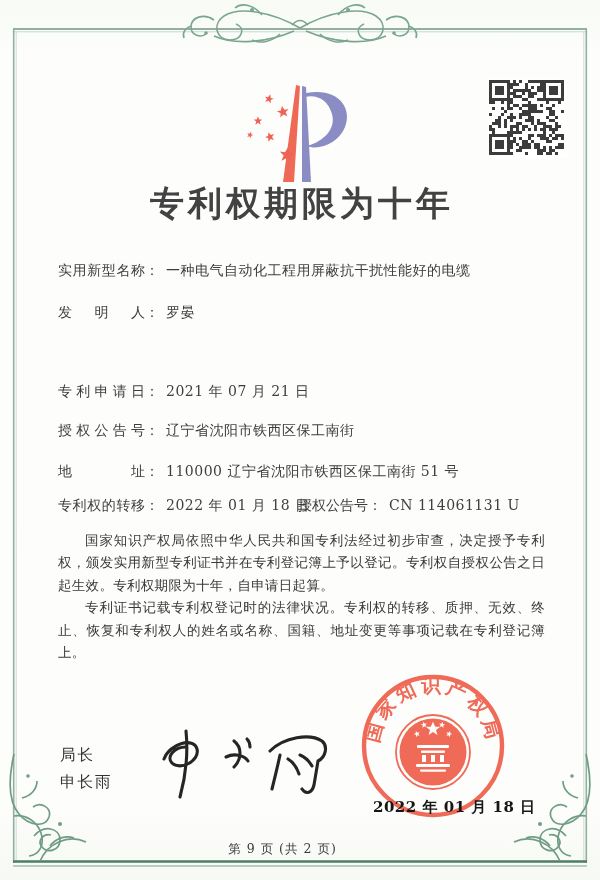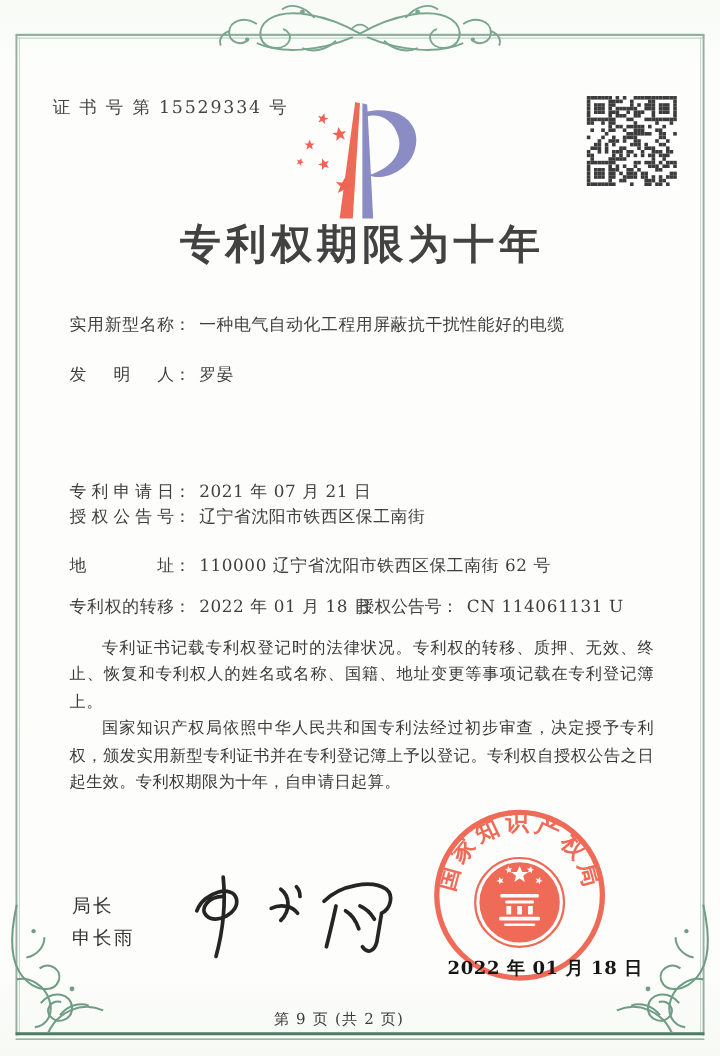--- a/index.html
+++ b/index.html
@@ -24,21 +24,21 @@
   .qr-grid i{position:absolute;width:3px;height:3px;background:#3c3c3c;}
   .title{
     position:absolute;left:0;right:0;top:181px;margin:0;
     text-align:center;font-size:34px;font-weight:600;color:#424242;
     letter-spacing:4px;text-indent:4px;
   }
   .field-row{position:absolute;left:58px;width:490px;font-size:14px;color:#3e3e3e;white-space:nowrap;}
   .flabel{display:inline-block;width:87px;text-align:justify;text-align-last:justify;vertical-align:baseline;}
   .colon{display:inline-block;}
   .fvalue{margin-left:7px;letter-spacing:0.5px;}
-  .row-1{top:262px}.row-2{top:304px}.row-3{top:342px}.row-4{top:401px}
+  .row-1{top:262px}.row-2{top:304px}.row-3{top:342px}.row-4{top:383px}
   .row-5{top:422px}.row-6{top:463px}.row-7{top:497px}
   .grant-no{position:absolute;left:240px;top:0;}
   .paras{position:absolute;left:58px;top:529px;width:487px;}
   .paras p{
     margin:0;font-size:13.5px;line-height:22.4px;color:#3a3a3a;
     text-indent:2em;text-align:justify;letter-spacing:0.3px;
   }
   .sig-title{position:absolute;left:60px;top:745px;font-size:15.5px;letter-spacing:2px;color:#333;}
   .sig-name{position:absolute;left:60px;top:772px;font-size:15.5px;letter-spacing:2px;color:#333;}
   .signature{position:absolute;left:150px;top:727px;width:195px;height:75px;}
@@ -92,21 +92,20 @@
     </defs>
     <g transform="translate(300,28)">
       <use href="#flourishL"></use>
       <use href="#flourishL" transform="scale(-1,1)"></use>
       <path d="M-8,-3 q 8,-9 16,0" stroke="#7aa68e" fill="none" stroke-width="1.5"></path>
     </g>
     <use href="#cornerBL"></use>
     <use href="#cornerBL" transform="translate(600,0) scale(-1,1)"></use>
   </svg>
 
-  <div class="cert-no">证 书 号 第 15529334 号</div>
 
   <svg class="logo" viewBox="0 0 115 100">
     <defs>
       <path id="star" d="M0,-10 L2.94,-3.09 L9.51,-3.09 L4.05,1.18 L5.88,8.09 L0,4 L-5.88,8.09 L-4.05,1.18 L-9.51,-3.09 L-2.94,-3.09 Z"></path>
     </defs>
     <polygon points="53,0 57,1 51,97 40,97" fill="#ef6a56"></polygon>
     <polygon points="59,1 63,2 68,97 59,97" fill="#8b8cc4"></polygon>
     <path d="M63,8 C 94,2 110,22 102,42 C 96,58 76,66 64,61 C 82,56 93,43 89,29 C 85,15 74,9 62,12 Z" fill="#8b8cc4"></path>
     <g fill="#ef6354">
       <use href="#star" transform="translate(26,14) scale(0.48) rotate(15)"></use>
@@ -444,32 +443,32 @@
   <div class="field-row row-1">
     <span class="flabel">实用新型名称</span><span class="colon">：</span><span class="fvalue">一种电气自动化工程用屏蔽抗干扰性能好的电缆</span>
   </div>
   <div class="field-row row-4">
     <span class="flabel">专利申请日</span><span class="colon">：</span><span class="fvalue">2021 年 07 月 21 日</span>
   </div>
   <div class="field-row row-5">
     <span class="flabel">授权公告号</span><span class="colon">：</span><span class="fvalue">辽宁省沈阳市铁西区保工南街</span>
   </div>
   <div class="field-row row-6">
-    <span class="flabel">地址</span><span class="colon">：</span><span class="fvalue">110000 辽宁省沈阳市铁西区保工南街 62 号</span>
+    <span class="flabel">地址</span><span class="colon">：</span><span class="fvalue">110000 辽宁省沈阳市铁西区保工南街 51 号</span>
   </div>
   <div class="field-row row-7">
     <span class="flabel">专利权的转移</span><span class="colon">：</span><span class="fvalue">2022 年 01 月 18 日</span>
     <span class="grant-no">
       <span>授权公告号</span><span class="colon">：</span><span class="fvalue">CN 114061131 U</span>
     </span>
   </div>
 
   <div class="paras">
+    <p>国家知识产权局依照中华人民共和国专利法经过初步审查，决定授予专利权，颁发实用新型专利证书并在专利登记簿上予以登记。专利权自授权公告之日起生效。专利权期限为十年，自申请日起算。</p>
     <p>专利证书记载专利权登记时的法律状况。专利权的转移、质押、无效、终止、恢复和专利权人的姓名或名称、国籍、地址变更等事项记载在专利登记簿上。</p>
-    <p>国家知识产权局依照中华人民共和国专利法经过初步审查，决定授予专利权，颁发实用新型专利证书并在专利登记簿上予以登记。专利权自授权公告之日起生效。专利权期限为十年，自申请日起算。</p>
   </div>
 
   <div class="sig-title">局长</div>
   <div class="sig-name">申长雨</div>
 
   <svg class="signature" viewBox="0 0 195 75">
     <g stroke="#252525" stroke-width="3.1" fill="none" stroke-linecap="round">
       <path d="M14,32 C 20,16 44,10 47,22 C 50,34 30,44 22,36 C 16,30 24,20 36,20"></path>
       <path d="M36,4 C 38,24 36,48 30,70"></path>
       <path d="M84,14 C 92,20 92,32 84,40"></path>

